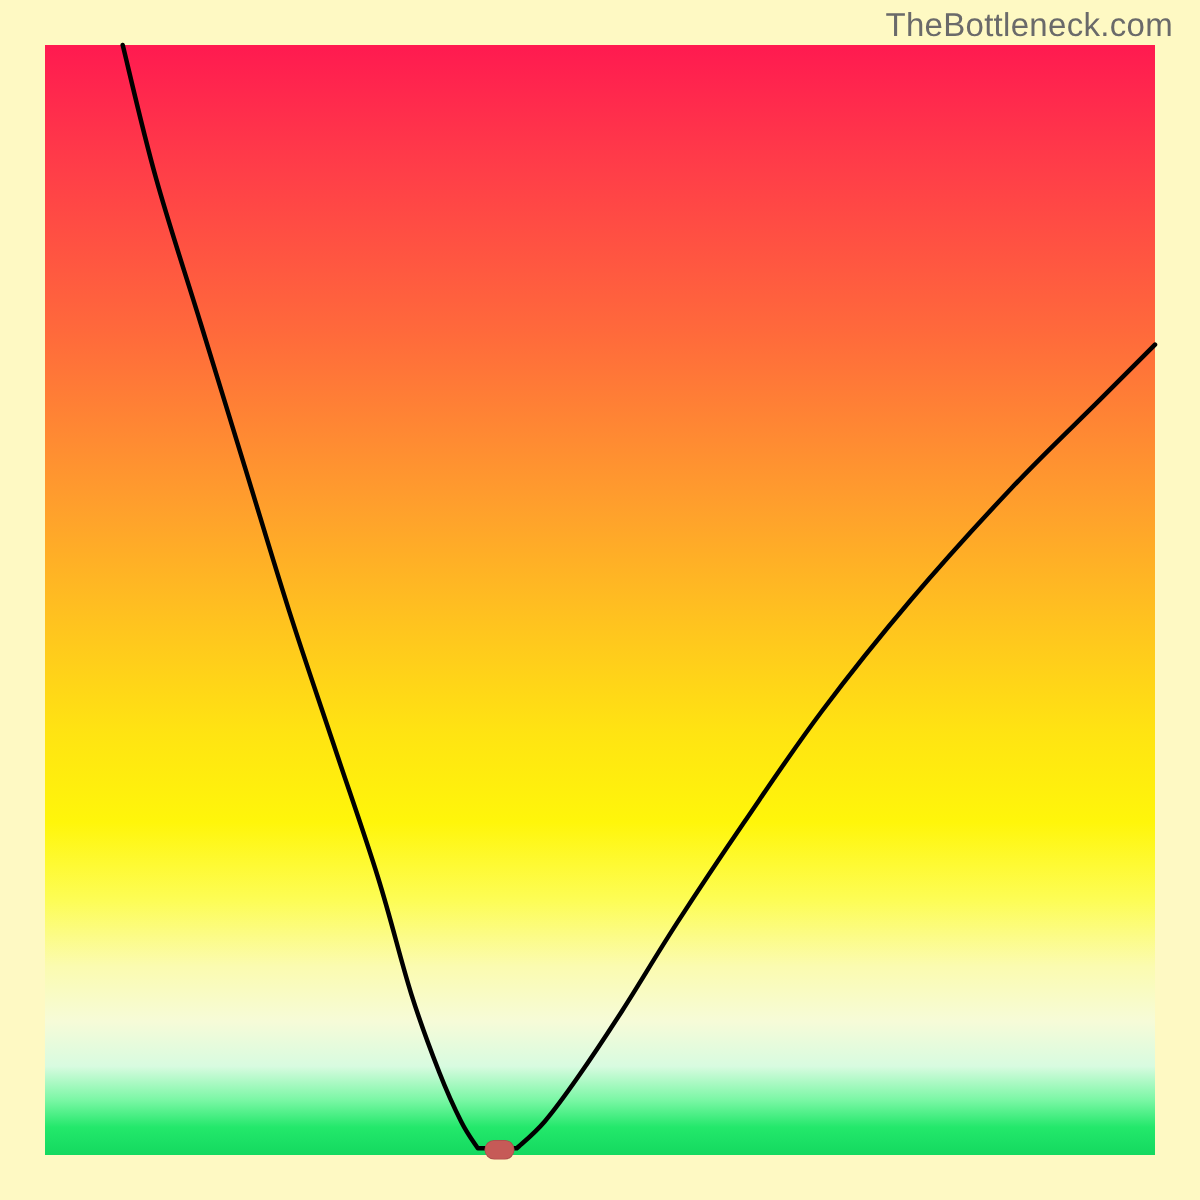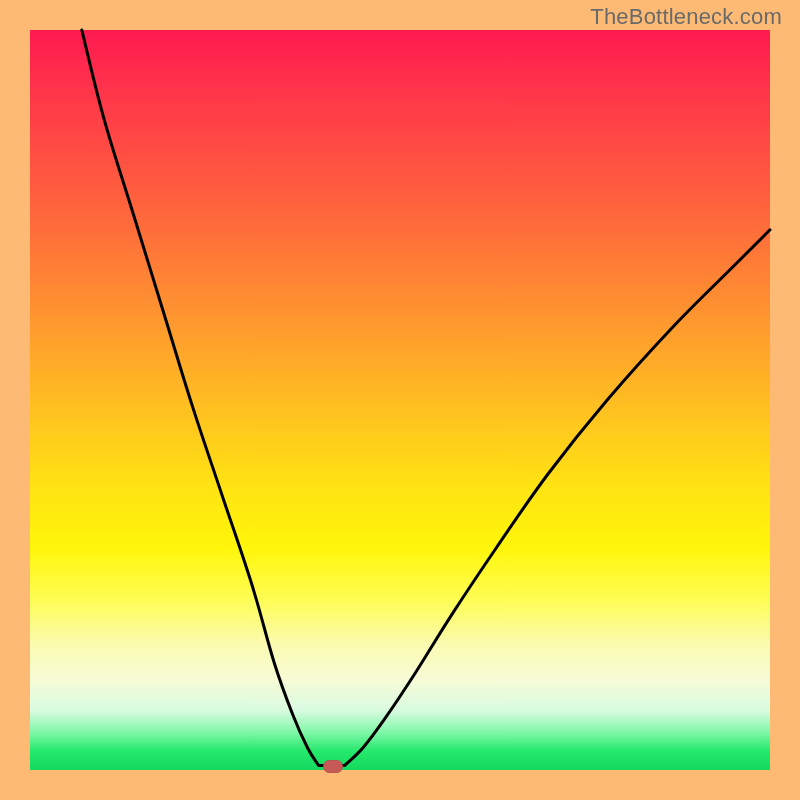--- a/index.html
+++ b/index.html
@@ -8,21 +8,21 @@
     width: 800px;
     height: 800px;
     overflow: hidden;
     background: #000;
     font-family: Arial, Helvetica, sans-serif;
   }
   .frame {
     position: relative;
     width: 800px;
     height: 800px;
-    background: #fdba74;
+    background: #fef9c3;
   }
   .watermark {
     position: absolute;
     top: 4px;
     right: 18px;
     color: #6a6a6a;
     font-size: 22px;
     font-weight: 500;
     letter-spacing: 0.2px;
     user-select: none;

